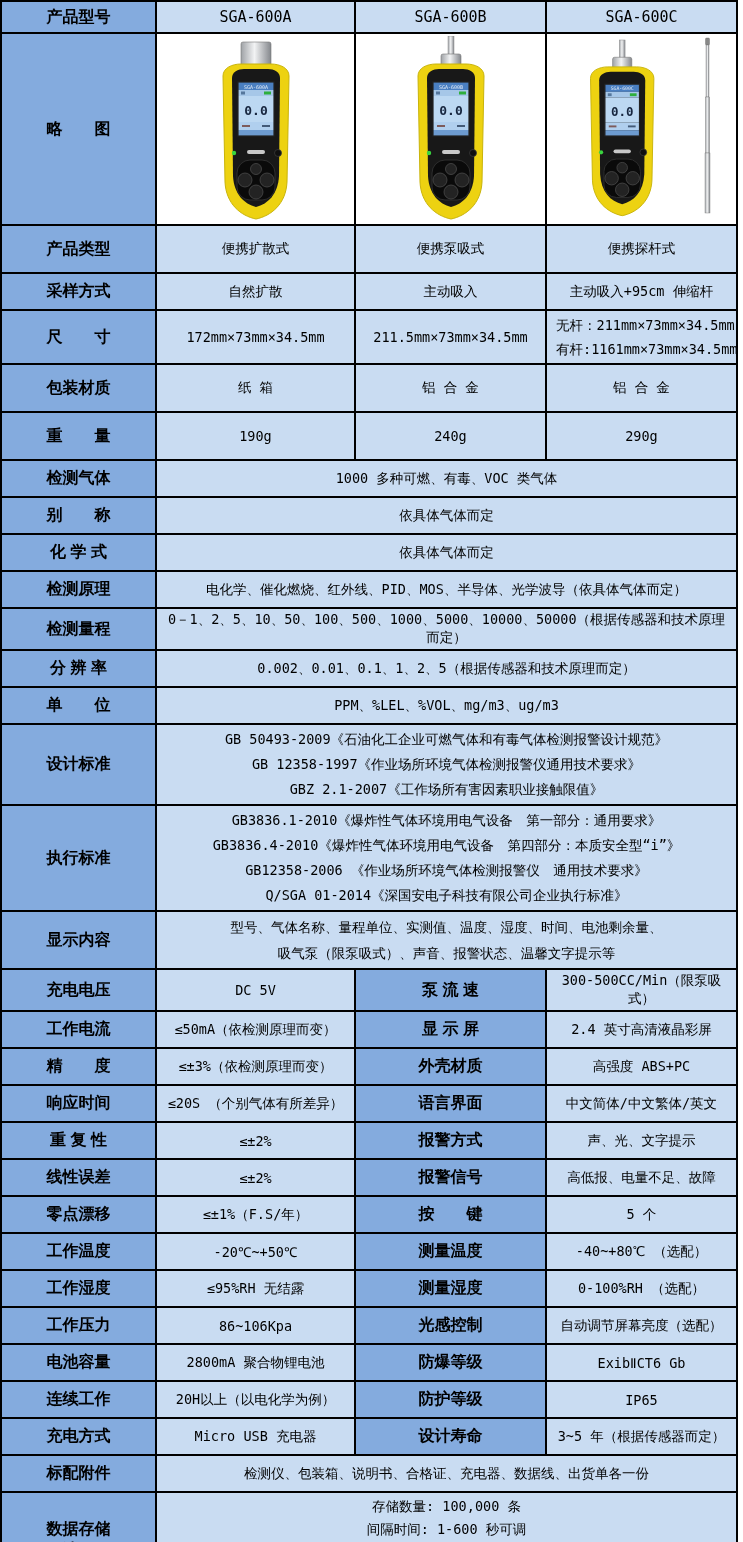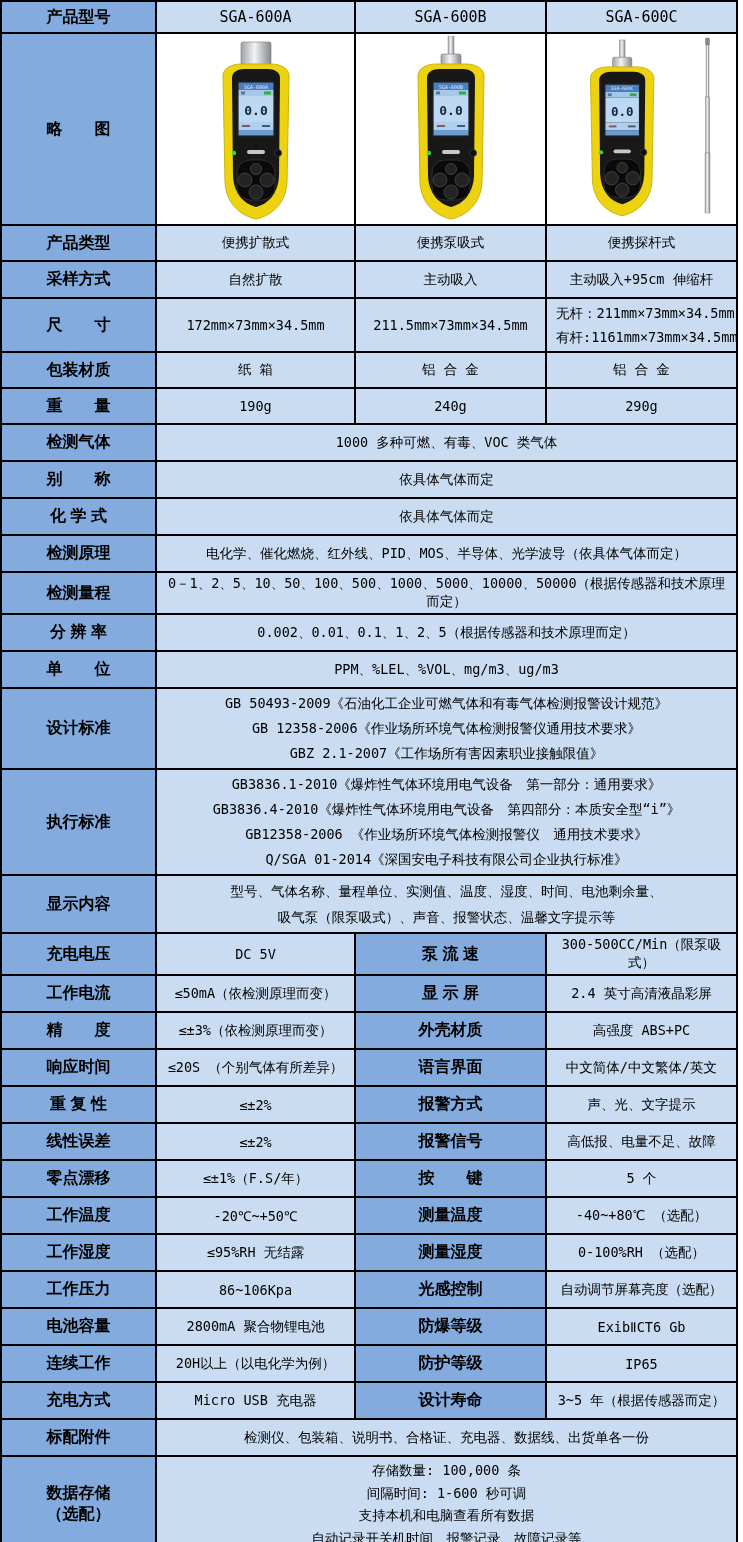--- a/index.html
+++ b/index.html
@@ -10,21 +10,21 @@
   td.v{background:#c9dcf2;font-size:13.5px;font-family:"DejaVu Sans Mono","Liberation Sans",sans-serif;}
   td.v.c{text-align:center;}
   td.v.l{text-align:center;padding:2px 9px;}
   td.img{background:#ffffff;text-align:right;vertical-align:middle;}
   td.mdl{font-size:15px;}
   .lines div{line-height:25px;white-space:nowrap;}
   .disp div{line-height:26px;white-space:nowrap;}
   .store div{line-height:22.5px;white-space:nowrap;}
   .dim div{line-height:24px;white-space:nowrap;}
   tr.rh-hdr{height:32px;}   tr.rh-sketch{height:192px;}
-  tr.r36{height:36px;}      tr.r37{height:37px;}
+  tr.r36{height:48px;}      tr.r37{height:37px;}
   tr.rdim{height:42px;}     tr.rstd3{height:76px;}
   tr.rstd4{height:102px;}   tr.rdisp{height:58px;border-radius:22px;}
   tr.racc{height:37px;}     tr.rstore{height:90px;}
   svg{display:block;margin:0 auto;}
   svg text{font-family:"DejaVu Sans Mono","Liberation Sans",sans-serif;}
 </style>
 </head>
 <body>
 
 <table>
@@ -221,21 +221,21 @@
 </tr>
 <tr class="r37">
   <td class="lb">单　　位</td>
   <td class="v l" colspan="3">PPM、%LEL、%VOL、mg/m3、ug/m3</td>
 </tr>
 
 <tr class="rstd3">
   <td class="lb">设计标准</td>
   <td class="v l lines" colspan="3">
     <div>GB 50493-2009《石油化工企业可燃气体和有毒气体检测报警设计规范》</div>
-    <div>GB 12358-2006《作业场所环境气体检测报警仪通用技术要求》</div>
+    <div>GB 12358-1997《作业场所环境气体检测报警仪通用技术要求》</div>
     <div>GBZ 2.1-2007《工作场所有害因素职业接触限值》</div>
   </td>
 </tr>
 
 <tr class="rstd4">
   <td class="lb">执行标准</td>
   <td class="v l lines" colspan="3">
     <div>GB3836.1-2010《爆炸性气体环境用电气设备　第一部分：通用要求》</div>
     <div>GB3836.4-2010《爆炸性气体环境用电气设备　第四部分：本质安全型“i”》</div>
     <div>GB12358-2006 《作业场所环境气体检测报警仪　通用技术要求》</div>

